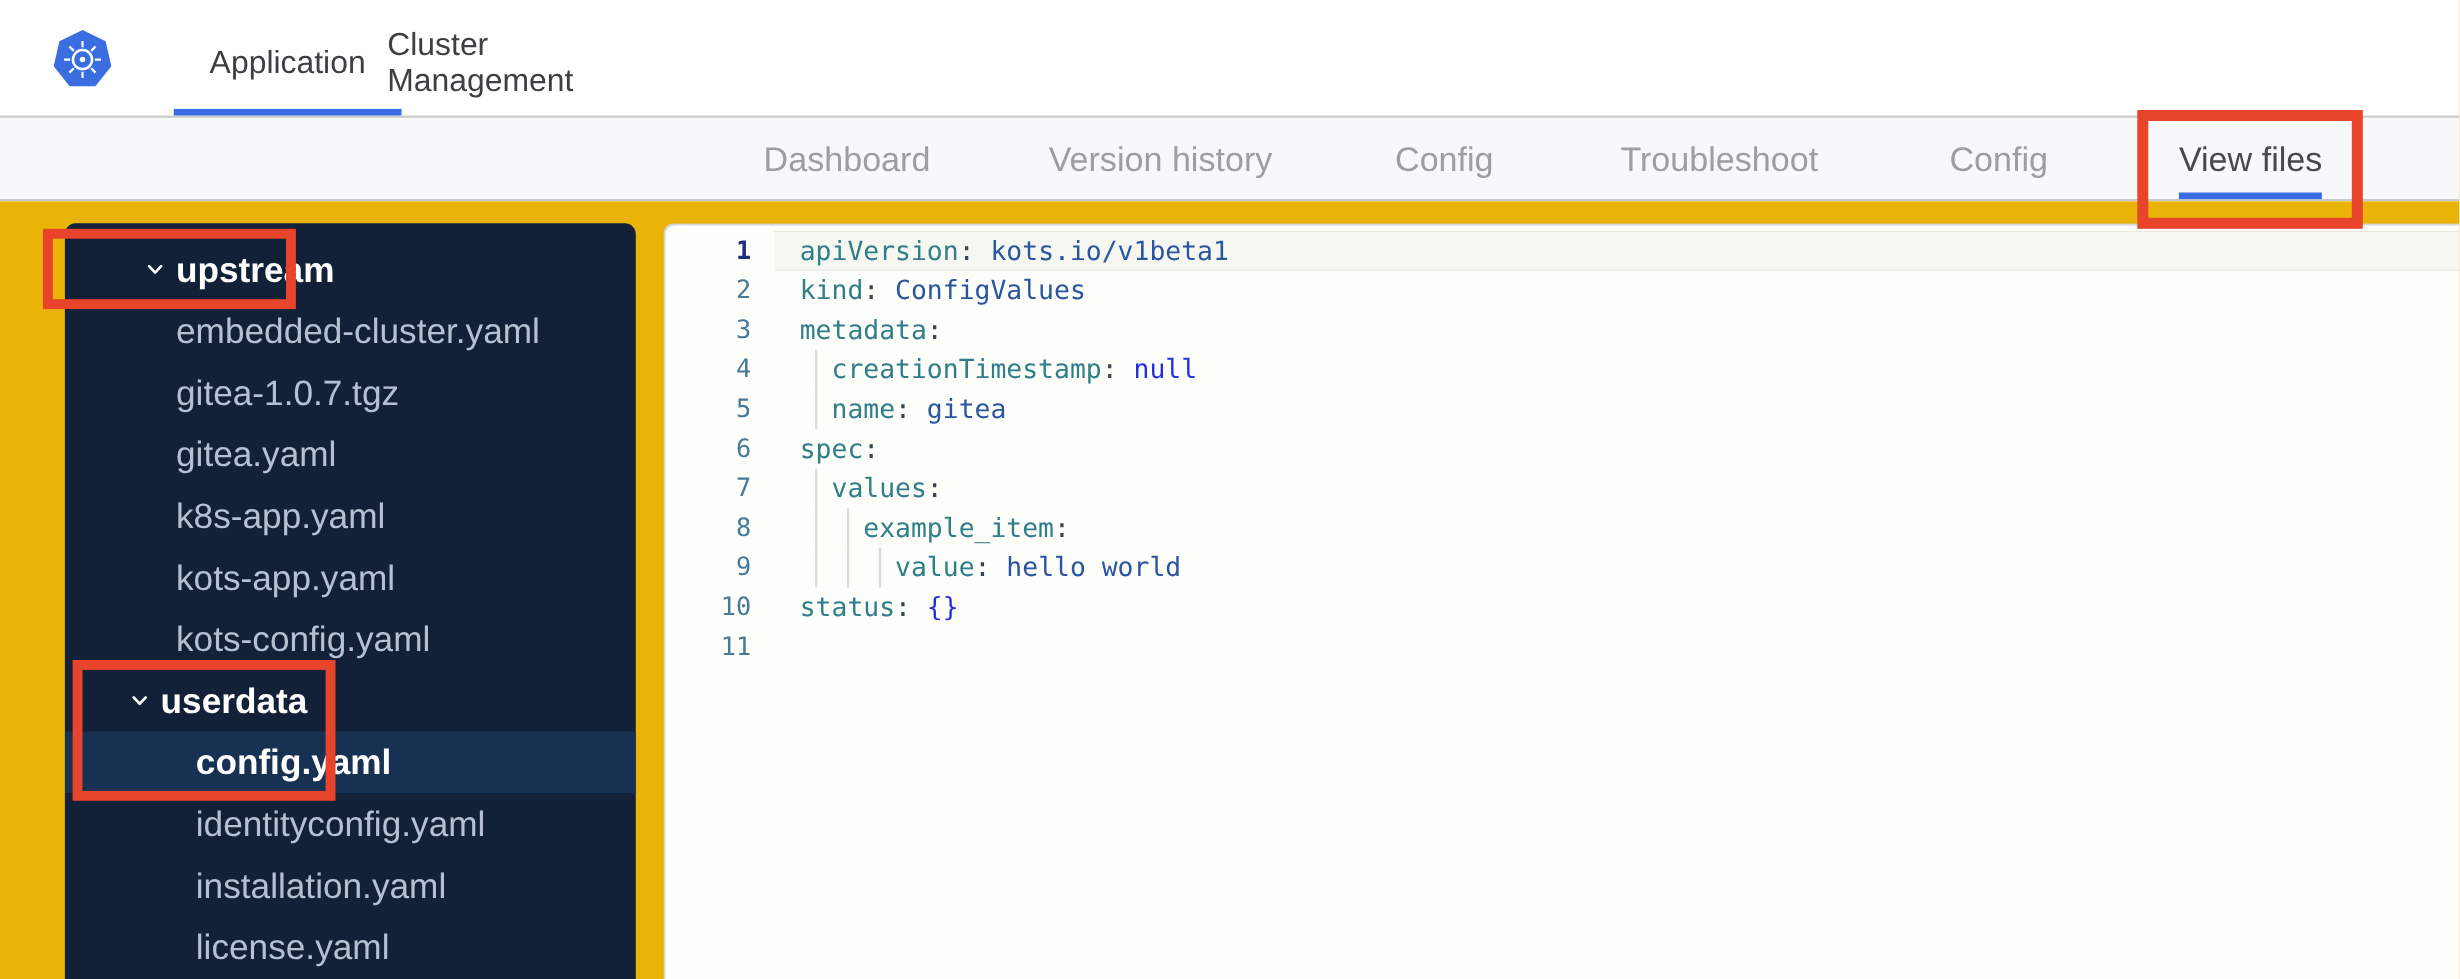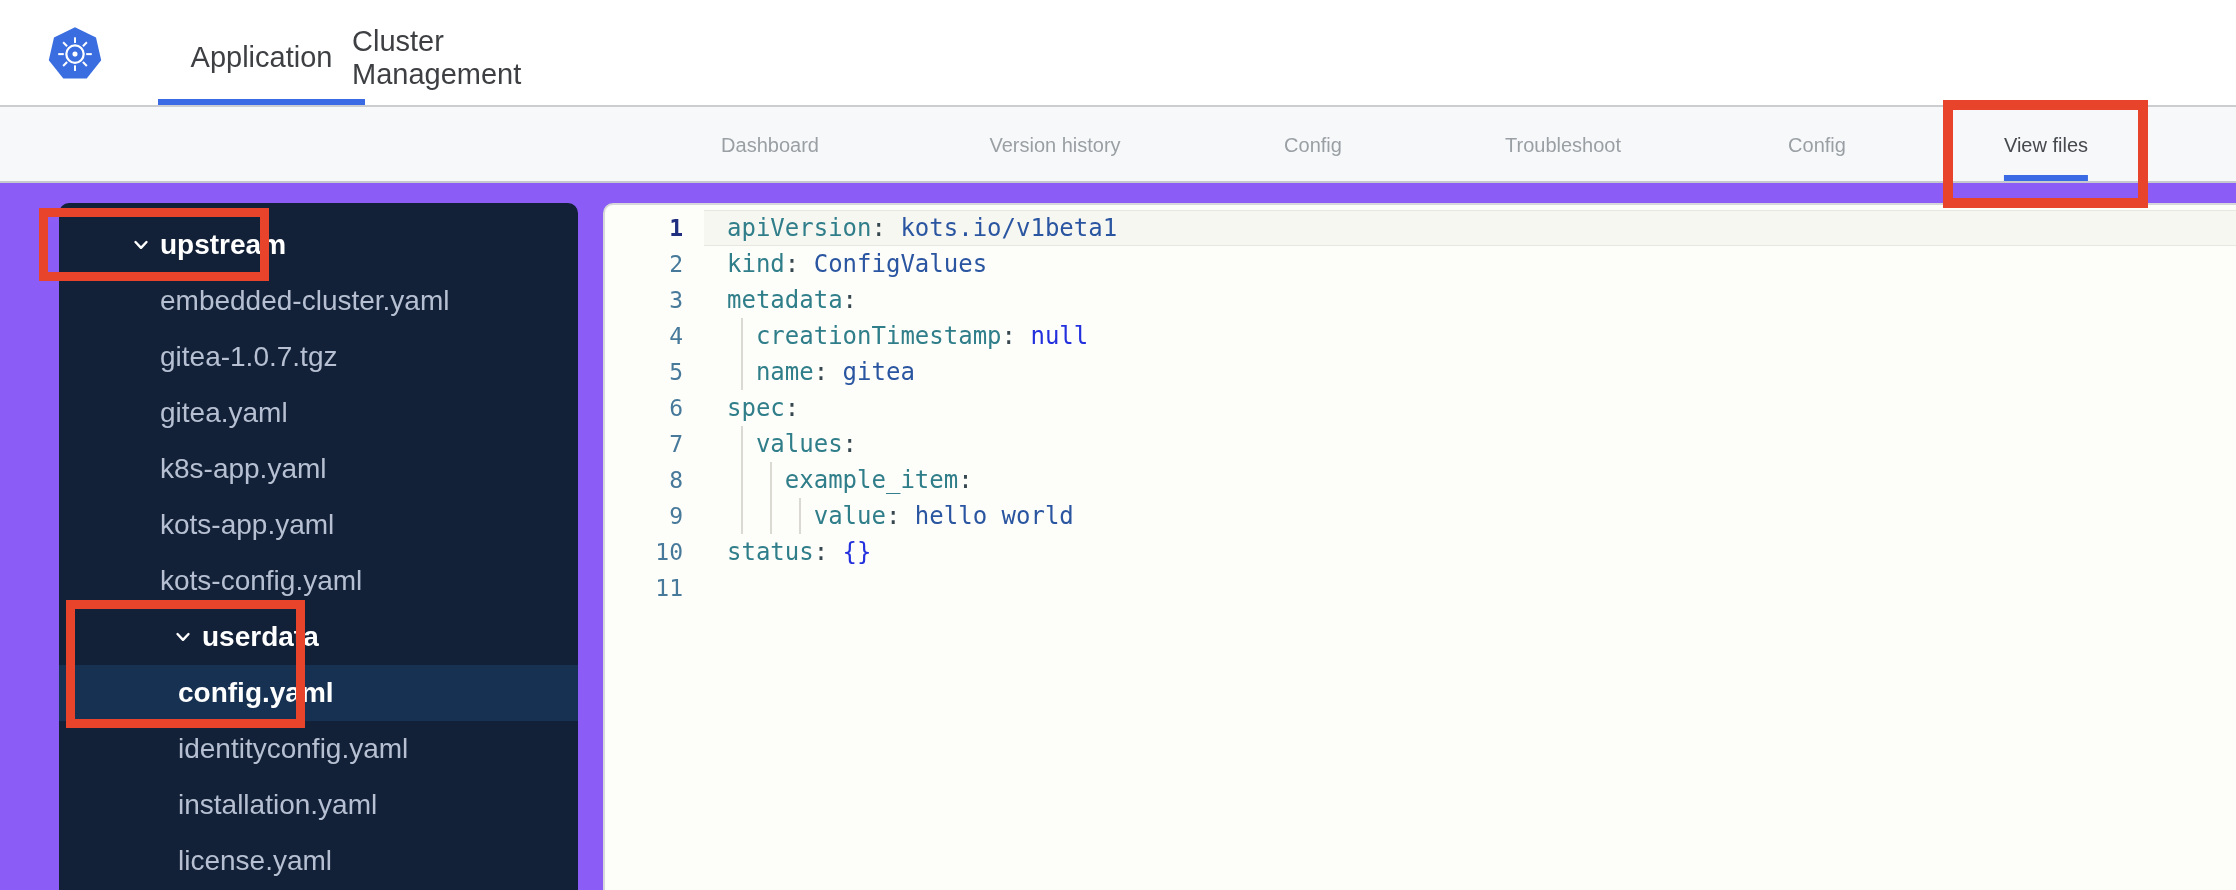--- a/index.html
+++ b/index.html
@@ -1,54 +1,54 @@
 <!DOCTYPE html>
 <html style="--accent-blue: #3b6be4; --annotation-red: #e8432b; --sidebar-bg: #122138; --sidebar-selected-bg: #163152; --sidebar-file-text: #b6c0d2; --sidebar-folder-text: #ffffff; --code-key: #2f7e8a; --code-value: #2a55a0; --code-atom: #2230de; --code-punct: #37474f; --gutter-number: #47799a; --gutter-number-active: #1f2e7e;"><head>
 <meta charset="utf-8">
 <title>View files</title>
 <style>
   * { margin:0; padding:0; box-sizing:border-box; }
   html,body { width:2236px; height:890px; overflow:hidden; background:#fff;
               font-family:"Liberation Sans", sans-serif; }
-  .app { position:relative; width:2236px; height:890px; background:#8b5cf6; }
+  .app { position:relative; width:2236px; height:890px; background:#eab308; }
 
   
   .header { position:absolute; left:0; top:0; width:2236px; height:107px; background:#fff;
             box-shadow: inset 0 -2px 0 #cbcdd0; z-index:5; }
   .logo { position:absolute; left:47px; top:25px; width:56px; height:56px; }
   .ptab { position:absolute; top:0; height:107px; display:flex; align-items:center;
           justify-content:center; padding-top:8px; cursor:pointer;
           font-size:29px; font-weight:500; color:#3d3f42; }
   .ptab-application { left:158px; width:207px; }
   .ptab-cluster { left:352px; width:250px; }
   .ptab.active::after { content:""; position:absolute; left:0; right:0; bottom:2px; height:6px;
           background:var(--accent-blue); }
 
   
   .subnav { position:absolute; left:0; top:107px; width:2236px; height:76px; background:#f7f8fa;
             box-shadow: inset 0 -2px 0 #c7cacd; z-index:4; }
   .stab { position:absolute; top:0; height:76px; transform:translateX(-50%);
           display:flex; align-items:center; padding:0 16px; cursor:pointer;
-          font-size:20px; color:#9a9fa4; white-space:nowrap; }
+          font-size:31px; color:#9a9fa4; white-space:nowrap; }
   .stab.active { color:#46494d; }
   .stab.active::after { content:""; position:absolute; left:16px; right:16px; bottom:2px;
           height:6px; background:var(--accent-blue); }
 
   
   .filetree { position:absolute; left:59px; top:203px; width:519px; height:687px;
               background:var(--sidebar-bg); border-radius:10px 10px 0 0; padding-top:14px;
               overflow:hidden; z-index:2; }
-  .trow { height:56px; display:flex; align-items:center; cursor:pointer; font-size:28px;
+  .trow { height:56px; display:flex; align-items:center; cursor:pointer; font-size:32px;
           color:var(--sidebar-file-text); white-space:nowrap; }
   .trow .chev { width:20px; height:20px; margin-right:9px; flex:0 0 auto; display:inline-flex; }
   .trow.folder { color:var(--sidebar-folder-text); font-weight:700; }
   .trow.selected { background:var(--sidebar-selected-bg); color:#fff; font-weight:700; }
   .pl-f0 { padding-left:72px; }   
   .pl-i1 { padding-left:101px; }  
-  .pl-f1 { padding-left:114px; }   
+  .pl-f1 { padding-left:58px; }   
   .pl-i2 { padding-left:119px; }  
 
   
   .editor { position:absolute; left:603px; top:203px; width:1633px; height:687px;
             background:#fdfdf9; border:2px solid #d5d7d9; border-right:none; border-bottom:none;
             border-radius:10px 0 0 0; padding-top:5px; z-index:1;
             font-family:"DejaVu Sans Mono", monospace; }
   .cline { position:relative; height:36px; display:flex; }
   .gutter { width:78px; flex:0 0 auto; text-align:right; font-size:23px; line-height:36px;
             color:var(--gutter-number); }

